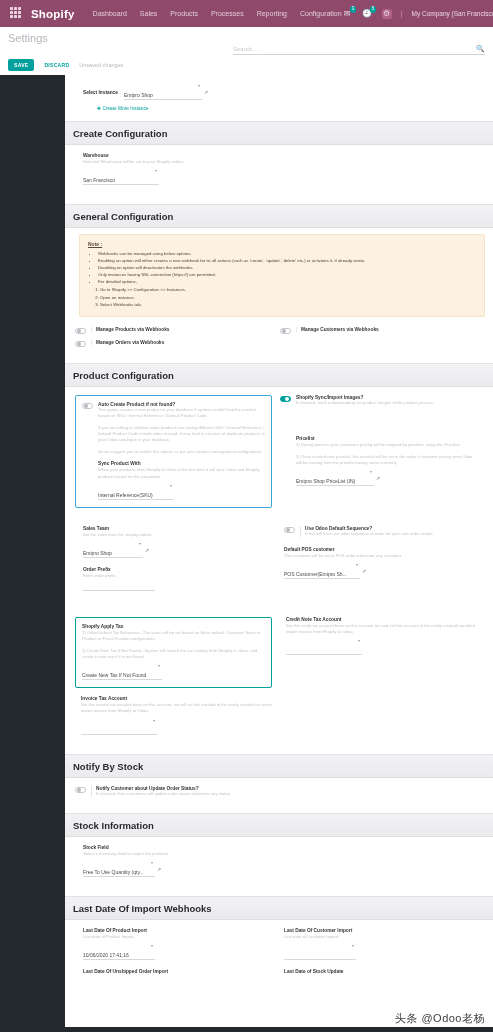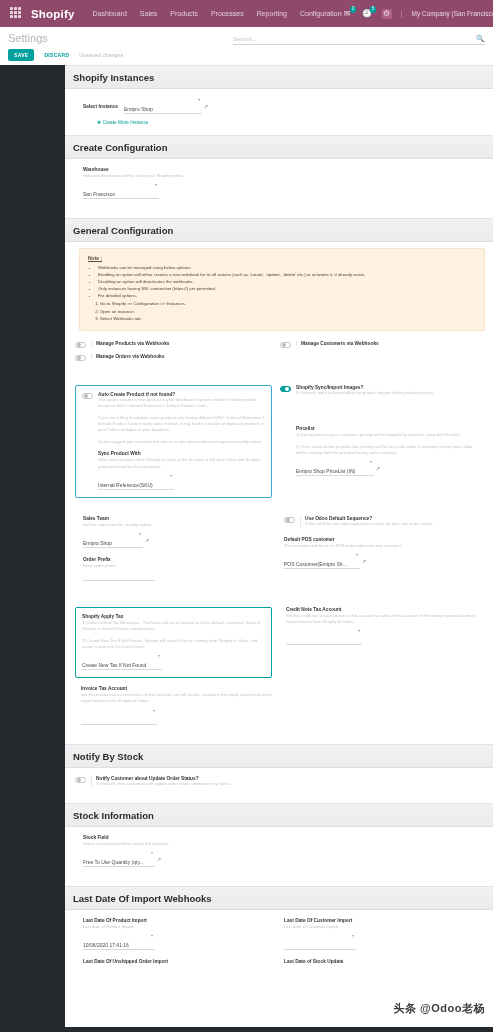--- a/index.html
+++ b/index.html
@@ -67,21 +67,21 @@
     line-height: 1;
     padding: 1px 1.5px;
     border-radius: 4px;
   }
   .nav-ico.sq { background:#b05f86; border-radius:2px; width:10px; height:10px; }
   .nav-sep { color:#c79ab2; font-size:7px; }
   .nav-company { color:#ead6e2; font-size:6.5px; white-space:nowrap; }
 
   
   .cp { background:#ffffff; padding: 5px 8px 0 8px; position:relative; z-index:20;}
-  .cp-row1 { display:flex; align-items:flex-end; }
+  .cp-row1 { display:flex; align-items:flex-start;flex-direction:column; }
   .cp-title { font-size:11px; color:#b8b2bb; font-weight:400; }
   .cp-search {
     margin-left: auto;
     width: 252px;
     border-bottom: 1px solid #d3d0d6;
     display:flex; align-items:center;
     padding-bottom:1px;
     position: relative;
     top: 1px;
   }
@@ -223,24 +223,24 @@
     padding:6px;
   }
   .panel-hl-teal {
     border:1px solid #00a09d;
     border-radius:2px;
     padding:6px;
   }
 
   .watermark {
     position:absolute;
-    right:8px; bottom:16px;
+    right:8px; bottom:6px;
     font-size:11px;
     color:#3d3d3d;
-    font-weight:bold;
+    font-weight:normal;
     letter-spacing:.5px;
     z-index: 40;
   }
   .bottom-bar { position:absolute; left:0; bottom:0; width:100%; height:5px; background:#24292e; z-index:35;}
   .side-fill { position:absolute; left:0; top:63px; width:65px; bottom:0; background:#24292e; z-index:1;}
 </style>
 </head>
 <body>
 
 <div class="navbar">
@@ -315,21 +315,20 @@
       <span class="side-label">Accounting</span>
     </div>
     <div class="side-item active">
       <span class="side-ico" style="background:#3f9b4e">▲</span>
       <span class="side-label">Shopify</span>
     </div>
   </div>
 
   <div class="content">
 
-    <div class="sec-head">Shopify Instances</div>
     <div class="sec-body">
       <div class="fld-sel" style="margin-bottom:5px;">
         <span class="fld-label" style="margin-bottom:0;margin-right:4px;">Select Instance</span>
         <span class="sel-wrap">
           <span class="sel" style="display:inline-block;min-width:78px;">Emipro Shop</span>
         </span>
         <span class="ext-ico">↗</span>
       </div>
       <div style="font-size:4.8px;color:#00a09d;cursor:pointer;padding-left:14px;">
         <span>✚</span>
@@ -384,20 +383,21 @@
           <div class="tog-row">
             <span class="tog"></span>
             <span class="tog-txt tog-sep">
                 <span class="tog-title">Manage Customers via Webhooks</span>
               </span>
           </div>
         </div>
       </div>
     </div>
 
+    <div class="sec-head">Product Configuration</div>
     <div class="sec-body" style="padding-left:10px;">
       <div class="grid2">
         <div class="col">
           <div class="panel-hl">
             <div class="tog-row">
               <span class="tog"></span>
               <span class="tog-txt">
                 <span class="tog-title">Auto Create Product if not found?</span>
                 <span class="tog-help" style="white-space:pre-line">This option creates a new product in your database if system couldn't find the product based on SKU / Internal Reference / Default Product Code.
 

